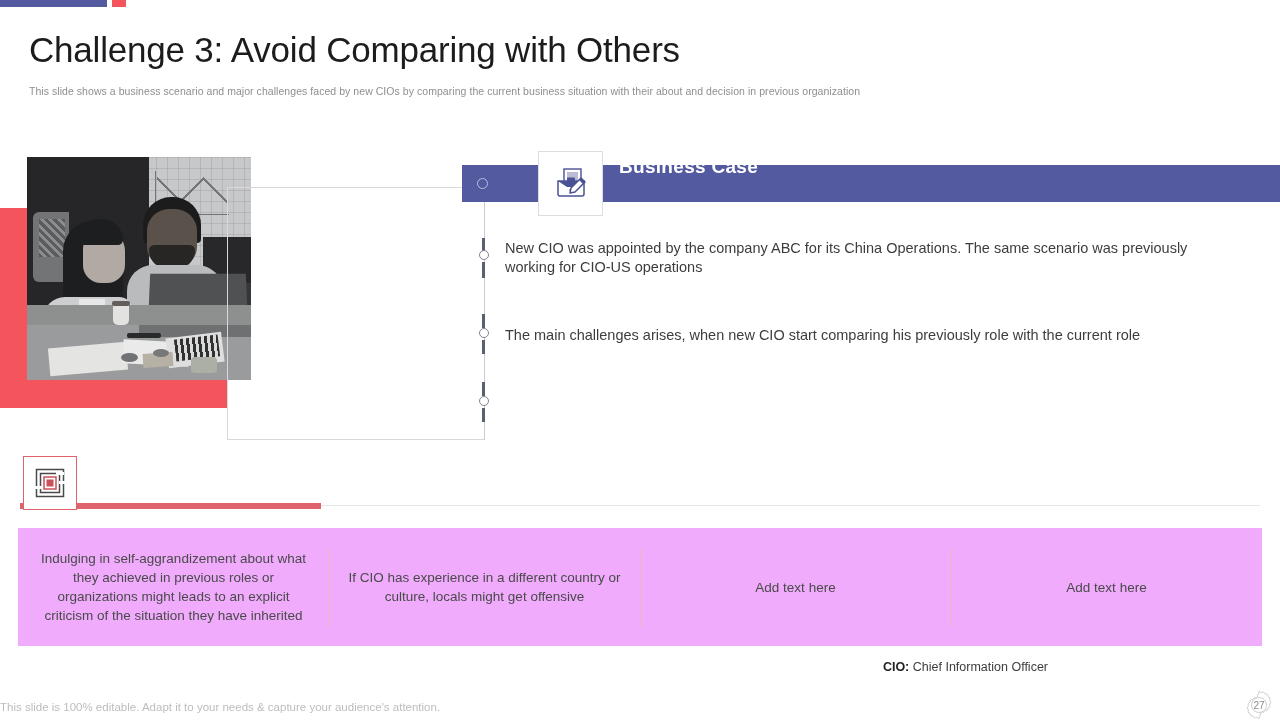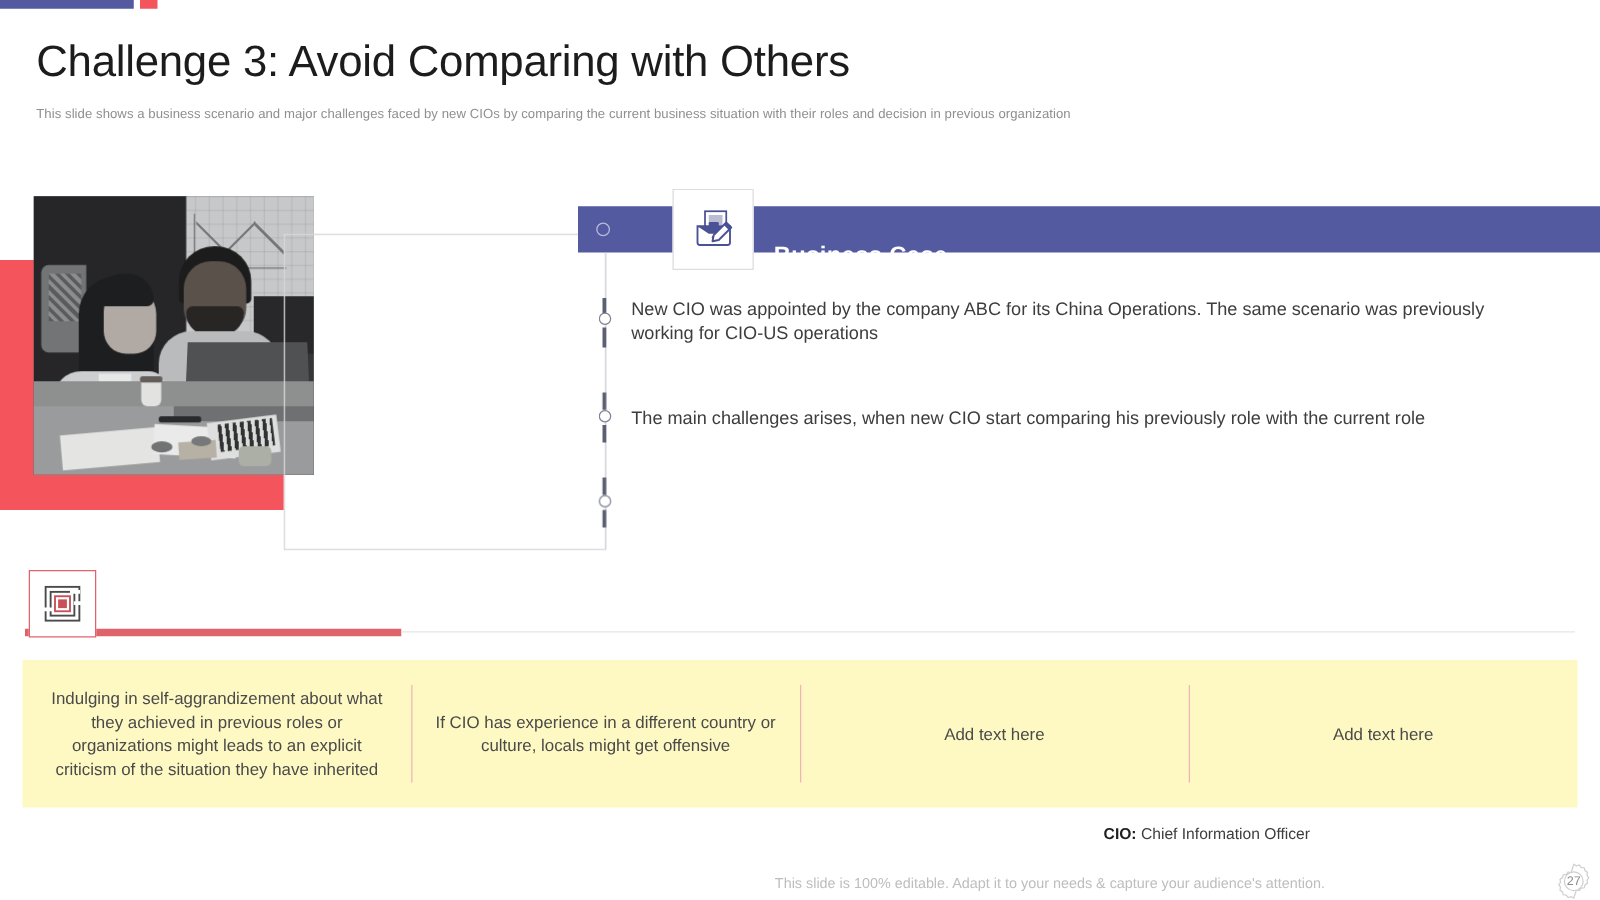--- a/index.html
+++ b/index.html
@@ -159,21 +159,20 @@
     align-items: center;
     justify-content: center;
   }
   .bc-title {
     position: absolute;
     left: 619px; top: 156px;
     font-size: 19px;
     font-weight: bold;
     color: #ffffff;
     letter-spacing: 0.3px;
-    margin-top: 38px;
   }
 
   
   .tl-line {
     position: absolute;
     left: 483.5px; top: 202px;
     width: 1px; height: 238px;
     background: #c9cad4;
   }
   .tl-node {
@@ -229,21 +228,21 @@
     font-weight: bold;
     color: #242424;
     letter-spacing: 0.2px;
   }
 
   
   .cards {
     position: absolute;
     left: 18px; top: 528px;
     width: 1244px; height: 118px;
-    background: #fef9c3;
+    background: #f0abfc;
     display: flex;
   }
   .card {
     flex: 1;
     display: flex;
     align-items: center;
     justify-content: center;
     text-align: center;
     padding: 4px 14px;
     position: relative;
@@ -265,24 +264,23 @@
   .legend {
     position: absolute;
     right: 12px; top: 660px;
     font-size: 12.5px;
     color: #3d3d3d;
   }
   .legend b { color: #1f1f1f; }
   .footer-note {
     position: absolute;
     left: 0; right: 0; top: 701px;
-    text-align: right;
+    text-align: left;
     font-size: 11.5px;
     color: #bdbdbd;
-    padding-left: 34px;
   }
   .page-badge {
     position: absolute;
     left: 1244px; top: 690px;
     width: 30px; height: 30px;
   }
   .page-num {
     position: absolute;
     left: 1244px; top: 690px;
     width: 30px; height: 30px;
@@ -293,21 +291,21 @@
 </style>
 </head>
 <body>
 
 <div class="slide">
 
   <div class="top-bar-purple"></div>
   <div class="top-bar-red"></div>
 
   <div class="title">Challenge 3: Avoid Comparing with Others</div>
-  <div class="subtitle">This slide shows a business scenario and major challenges faced by new CIOs by comparing the current business situation with their roles and decision in previous organization</div>
+  <div class="subtitle">This slide shows a business scenario and major challenges faced by new CIOs by comparing the current business situation with their about and decision in previous organization</div>
 
   <div class="red-block"></div>
   <div class="photo-frame">
     <div class="photo">
       <div class="ph-bg"></div>
       <div class="ph-wall"></div>
       <div class="ph-wallgrid"></div>
       <div class="ph-chart"></div>
       <div class="ph-zig"></div>
       <div class="ph-darkcab"></div>

